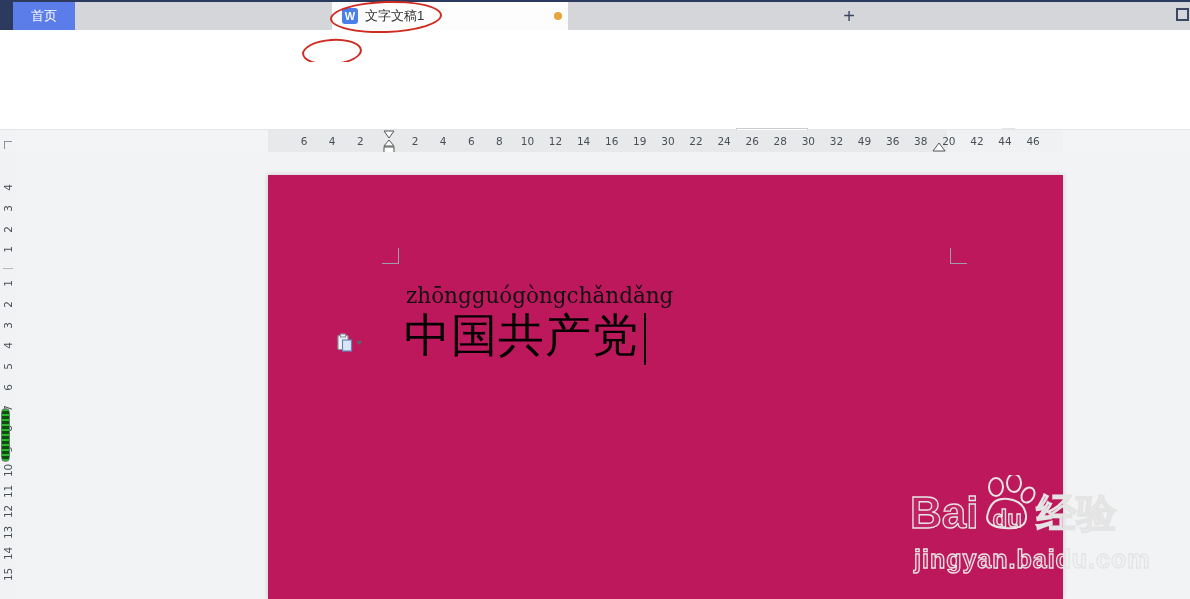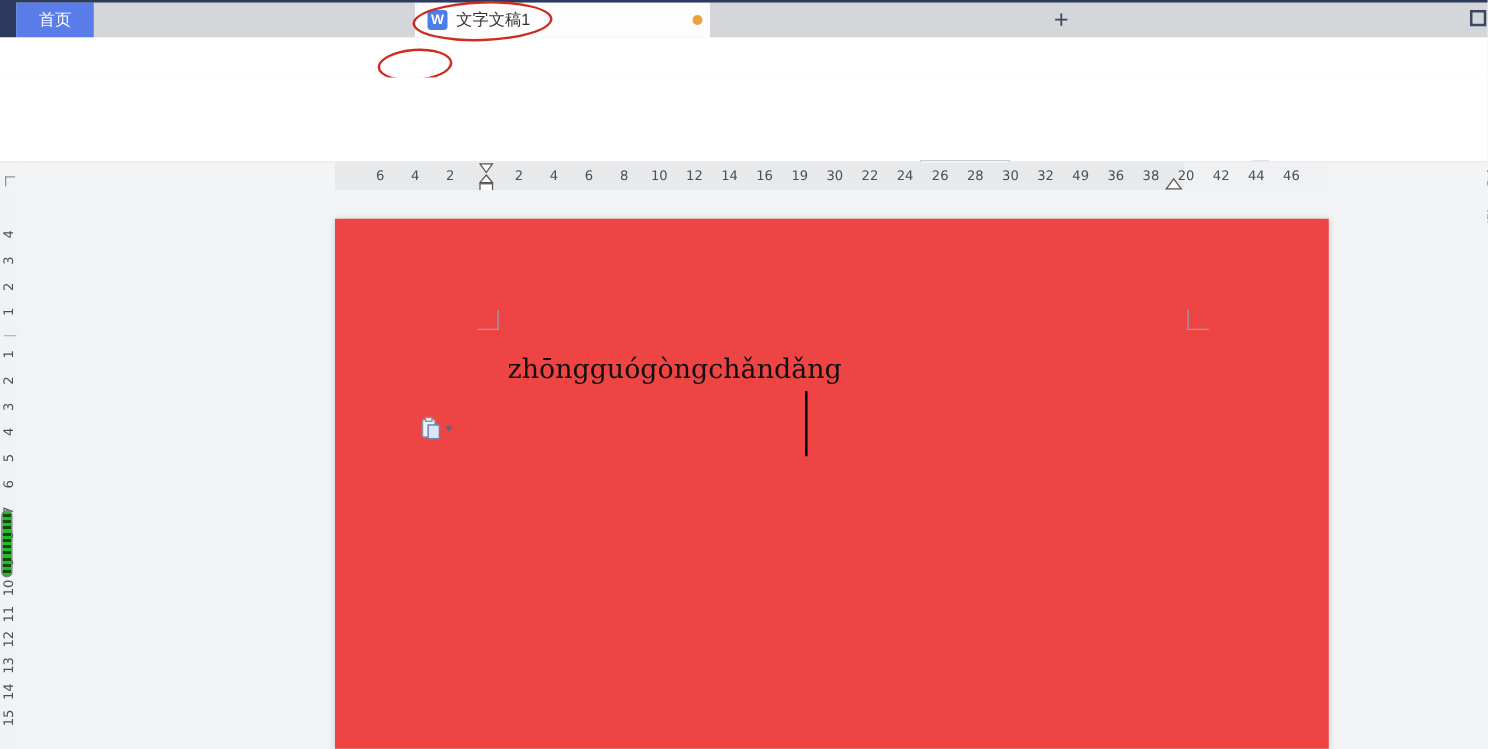--- a/index.html
+++ b/index.html
@@ -78,21 +78,21 @@
   .hnum span { display:inline-block; width:28.1px; text-align:center; line-height:22px; }
   .vruler { left:0; top:152px; width:16px; height:447px; background:#f0f2f4; }
   .vnum { position:absolute; left:0; width:16px; font-size:10.5px; color:#4a4f57; font-family:"DejaVu Sans",sans-serif; }
   .vnum span { display:block; height:20.75px; line-height:20.75px; text-align:center; transform:rotate(-90deg); }
   .greenpill { position:absolute; left:1px; top:256px; width:9px; height:54px; border-radius:5px;
     border:1px solid #70757c;
     background:repeating-linear-gradient(0deg,#28b828 0 2.5px,#0d4d0d 2.5px 5px); }
   .cornerL { left:4px; top:141px; width:8px; height:8px; border-left:1.5px solid #8e949c; border-top:1.5px solid #8e949c; }
   
   .canvas { left:16px; top:152px; width:1174px; height:447px; background:#f2f3f5; }
-  .page { position:absolute; left:252px; top:23px; width:795px; height:424px; background:#ef4444;
+  .page { position:absolute; left:252px; top:23px; width:795px; height:424px; background:#be185d;
     box-shadow:0 0 5px rgba(0,0,0,0.18); }
   .margmark { position:absolute; width:17px; height:16px; }
   .mm-l { border-right:1.5px solid #9aa0a8; border-bottom:1.5px solid #9aa0a8; }
   .mm-r { border-left:1.5px solid #9aa0a8; border-bottom:1.5px solid #9aa0a8; }
   .pinyin { position:absolute; left:138px; top:108px; font-family:"DejaVu Serif","Liberation Serif",serif;
     font-size:21.5px; color:#111; white-space:nowrap; }
   .hanzi { position:absolute; left:136px; top:130px; font-family:"DejaVu Serif","Liberation Serif",serif;
     font-size:46px; color:#000; letter-spacing:1px; white-space:nowrap; }
   .caret { position:absolute; left:376px; top:138px; width:2px; height:52px; background:#000; }
   .pastefloat { position:absolute; left:68px; top:158px; display:flex; align-items:center; gap:3px; }
@@ -557,16 +557,33 @@
     <div class="pastefloat">
       <svg width="17" height="19" viewBox="0 0 17 19">
         <rect x="2" y="2.5" width="10" height="14" rx="1" fill="#eef1f5" stroke="#8a93a3" stroke-width="1.2"></rect>
         <rect x="4.5" y="1" width="5" height="3" fill="#fff" stroke="#8a93a3" stroke-width="1.2"></rect>
         <rect x="6.5" y="7" width="9" height="11" fill="#dbe6fb" stroke="#6b82b8" stroke-width="1.2"></rect>
       </svg>
       <span class="ddt"></span>
     </div>
 
     <div class="pinyin">zhōngguógòngchǎndǎng</div>
+    <div class="hanzi">中国共产党</div>
     <div class="caret"></div>
 
+    <div class="wm">
+      <div class="wm-row">
+        <span class="wm-txt wm-big">Bai</span>
+        <span class="wm-paw">
+          <svg width="62" height="60" viewBox="0 0 62 60">
+            <ellipse cx="20" cy="12" rx="7" ry="9" fill="none" stroke="#e4e4e4" stroke-width="2"></ellipse>
+            <ellipse cx="38" cy="8" rx="7" ry="9" fill="none" stroke="#e4e4e4" stroke-width="2"></ellipse>
+            <ellipse cx="52" cy="20" rx="6" ry="8" transform="rotate(30 52 20)" fill="none" stroke="#e4e4e4" stroke-width="2"></ellipse>
+            <path d="M12 38 q4 -16 20 -14 q16 2 18 16 q1 12 -12 13 q-14 1 -22 -3 q-7 -4 -4 -12" fill="none" stroke="#e4e4e4" stroke-width="2"></path>
+          </svg>
+          <span class="wm-txt wm-du">du</span>
+        </span>
+        <span class="wm-txt wm-cn">经验</span>
+      </div>
+      <div class="wm-txt wm-url">jingyan.baidu.com</div>
+    </div>
   </div>
 </div>
 
 </body></html>

